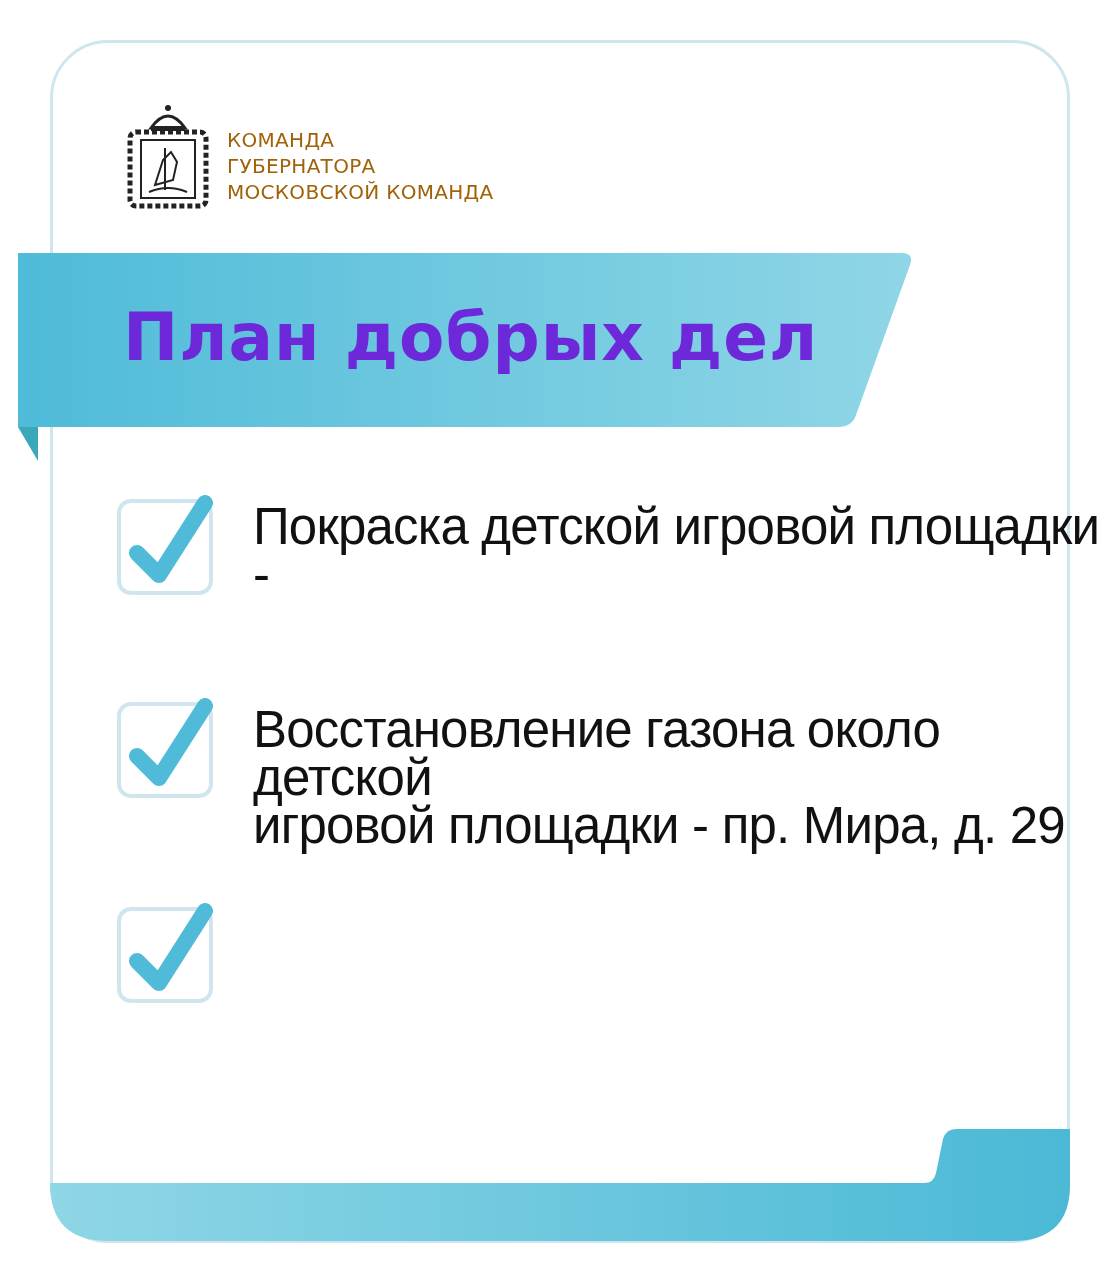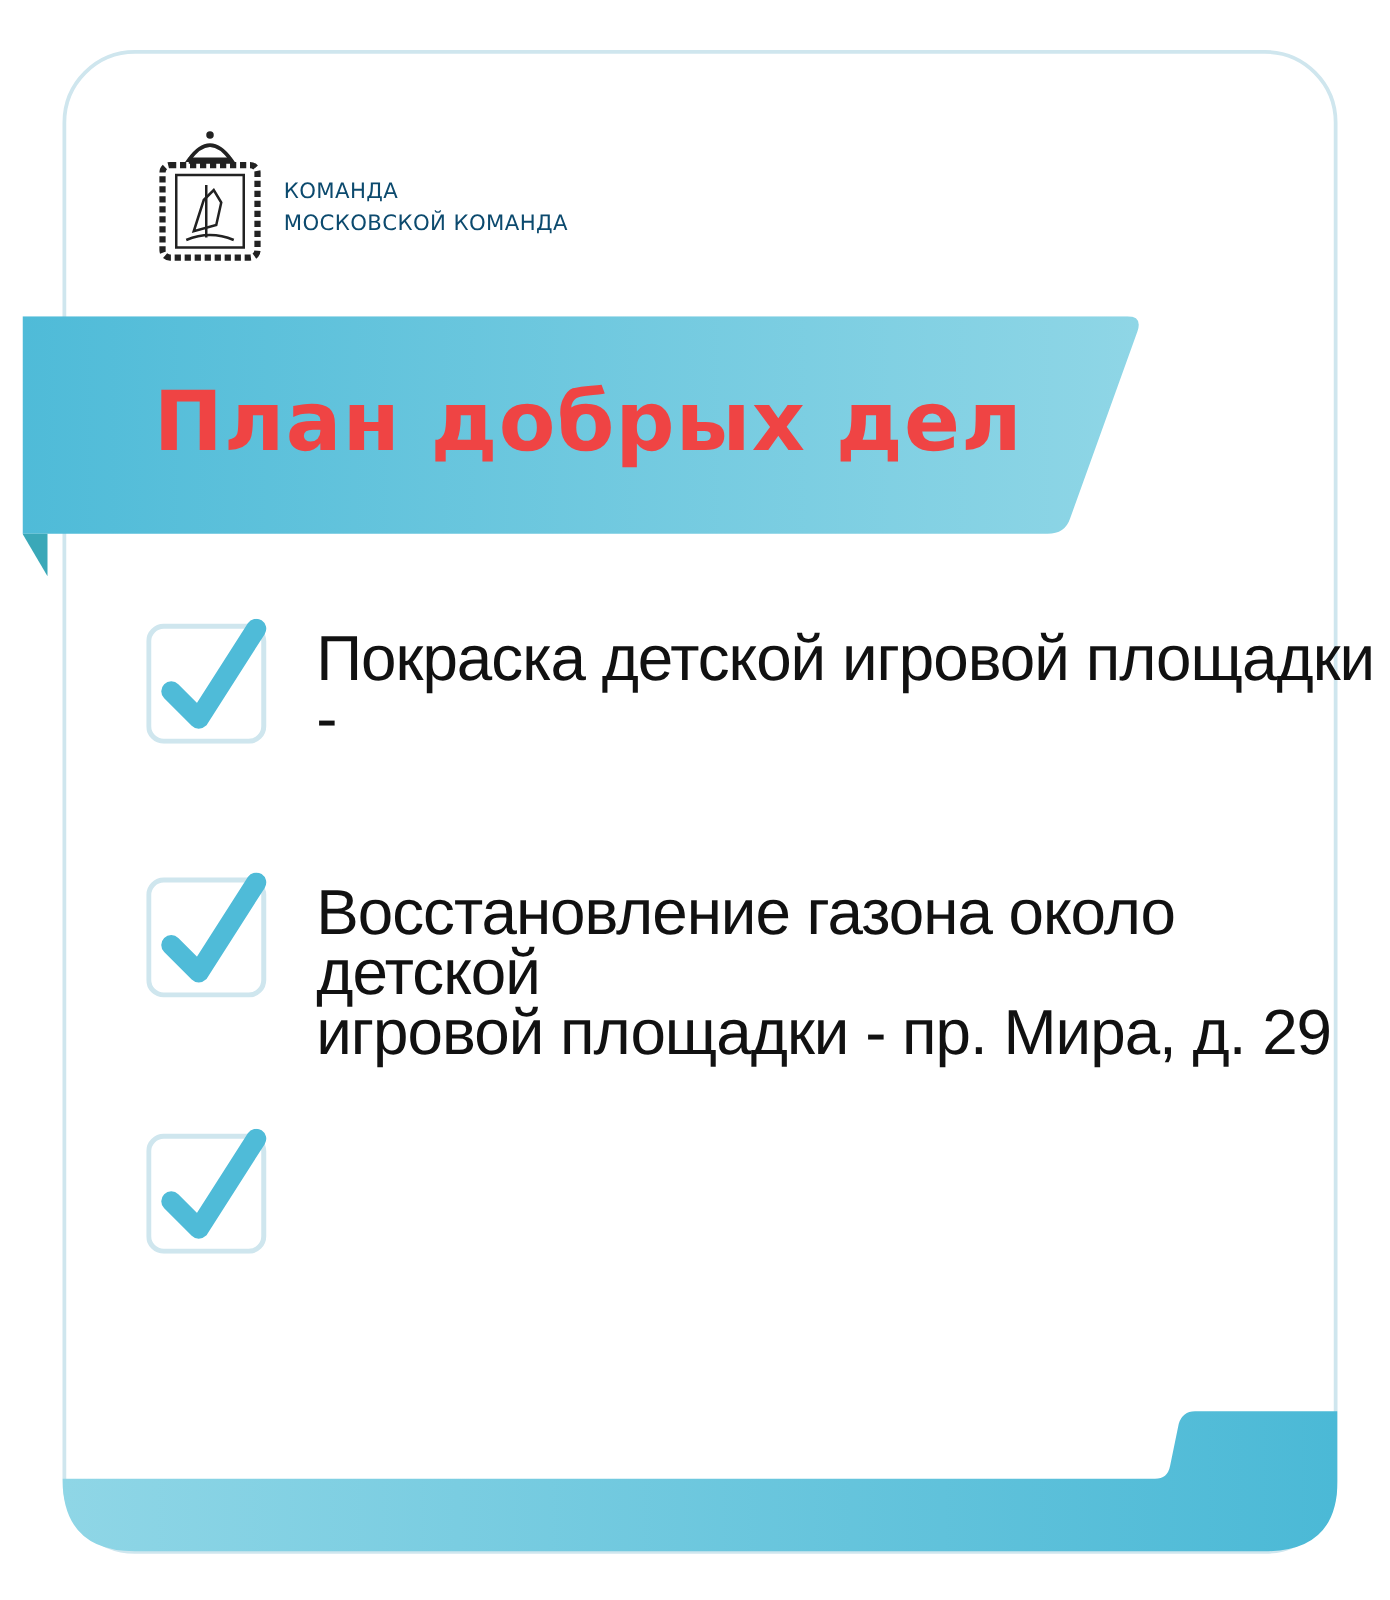--- a/index.html
+++ b/index.html
@@ -7,29 +7,29 @@
     width: 1112px; height: 1280px; background: #ffffff; position: relative; overflow: hidden;
     font-family: "Liberation Sans", sans-serif;
   }
   .card {
     position: absolute; left: 50px; top: 40px; width: 1020px; height: 1203px;
     border: 3px solid #cfe6ee; border-radius: 58px; box-sizing: border-box; background: #fff;
   }
   .logo { position: absolute; left: 127px; top: 100px; display: flex; align-items: center; }
   .emblem { width: 82px; height: 110px; }
   .logo-text {
-    margin-left: 18px; font-family: "DejaVu Sans", sans-serif; font-size: 17px; line-height: 26px;
-    color: #0c4a6e; letter-spacing: 0.3px; margin-top: 22px;
+    margin-left: 18px; font-family: "DejaVu Sans", sans-serif; font-size: 20px; line-height: 26px;
+    color: #a16207; letter-spacing: 0.3px; margin-top: 22px;
   }
   .banner {
     position: absolute; left: 18px; top: 253px; width: 896px; height: 174px;
   }
   .banner svg { position: absolute; left: 0; top: 0; }
   .banner-title {
-    position: absolute; left: 105px; top: 46px; color: #ef4444; font-family: "DejaVu Sans", sans-serif;
+    position: absolute; left: 105px; top: 46px; color: #6d28d9; font-family: "DejaVu Sans", sans-serif;
     font-weight: bold; font-size: 66px; letter-spacing: 1px; white-space: nowrap;
   }
   .task { position: absolute; left: 117px; display: flex; align-items: flex-start; }
   .checkbox { width: 100px; height: 100px; position: relative; flex: none; }
   .task-text {
     margin-left: 36px; margin-top: 8px; font-size: 51px; line-height: 48px; color: #111;
     letter-spacing: -0.8px; font-family: "Liberation Sans", sans-serif;
   }
   .bottom-wave { position: absolute; left: 50px; top: 1125px; }
 </style>
@@ -44,20 +44,21 @@
     <path d="M24 28 Q41 4 58 28 Z" fill="none" stroke="#222" stroke-width="3"></path>
     <rect x="24" y="26" width="34" height="5" fill="#222"></rect>
     <rect x="3" y="32" width="76" height="74" rx="6" fill="none" stroke="#222" stroke-width="5" stroke-dasharray="5 3"></rect>
     <rect x="14" y="40" width="54" height="58" fill="none" stroke="#222" stroke-width="2"></rect>
     <path d="M28 85 L36 60 L44 52 L50 62 L46 80 Z" fill="none" stroke="#222" stroke-width="2"></path>
     <path d="M38 48 L38 90" stroke="#222" stroke-width="2"></path>
     <path d="M22 92 Q41 84 60 92" fill="none" stroke="#222" stroke-width="2"></path>
   </svg>
   <div class="logo-text">
     <div>КОМАНДА</div>
+    <div>ГУБЕРНАТОРА</div>
     <div>МОСКОВСКОЙ КОМАНДА</div>
   </div>
 </div>
 
 <div class="banner">
   <svg width="896" height="210" viewBox="0 0 896 210">
     <defs>
       <linearGradient id="bg1" x1="0" x2="1" y1="0" y2="0">
         <stop offset="0" stop-color="#4fbbd8"></stop>
         <stop offset="1" stop-color="#8fd6e6"></stop>

